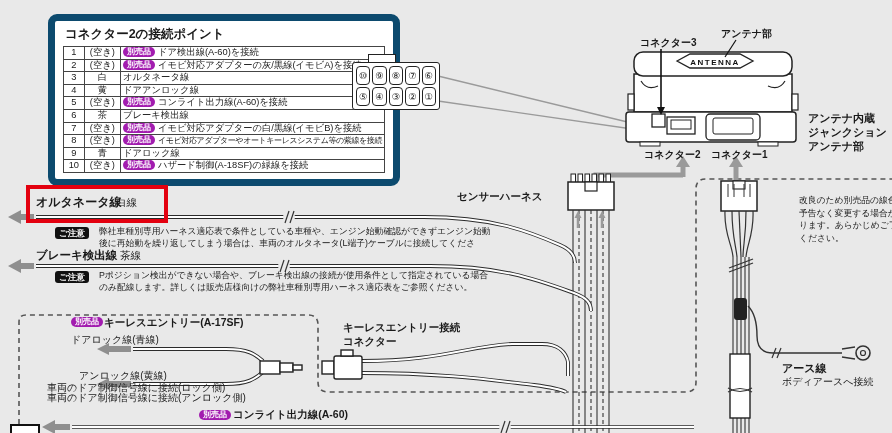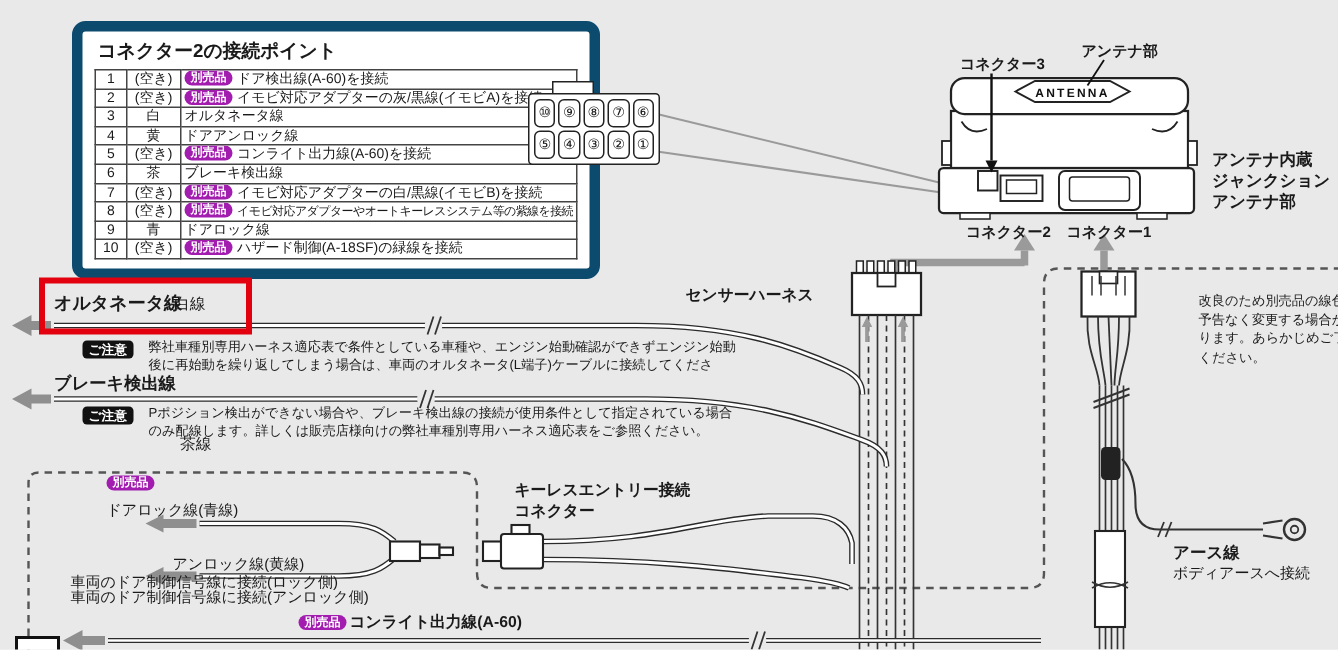--- a/index.html
+++ b/index.html
@@ -263,46 +263,47 @@
       <span class="pin-cell">⑤</span>
       <span class="pin-cell">④</span>
       <span class="pin-cell">③</span>
       <span class="pin-cell">②</span>
       <span class="pin-cell">①</span>
     </div>
   </div>
 
   <div class="abs lbl b" style="left:640px;top:36px;font-size:10px;">コネクター3</div>
   <div class="abs lbl b" style="left:721px;top:27px;font-size:10px;">アンテナ部</div>
-  <div class="abs lbl b" style="left:808px;top:100px;font-size:11px;line-height:14px;">
+  <div class="abs lbl b" style="left:808px;top:111px;font-size:11px;line-height:14px;">
     <div>アンテナ内蔵</div>
     <div>ジャンクション</div>
     <div>アンテナ部</div>
   </div>
   <div class="abs lbl b" style="left:644px;top:148px;font-size:10px;">コネクター2</div>
   <div class="abs lbl b" style="left:711px;top:148px;font-size:10px;">コネクター1</div>
   <div class="abs lbl b" style="left:457px;top:190px;font-size:10.5px;">センサーハーネス</div>
 
   <div class="abs lbl b" style="left:36px;top:194px;font-size:12px;z-index:6;">オルタネータ線</div>
   <div class="abs lbl" style="left:116px;top:196px;font-size:10.5px;z-index:6;">白線</div>
   <div class="abs redbox"></div>
 
   <div class="abs caution" style="left:55px;top:227px;">ご注意</div>
   <div class="abs note" style="left:99px;top:226px;">弊社車種別専用ハーネス適応表で条件としている車種や、エンジン始動確認ができずエンジン始動後に再始動を繰り返してしまう場合は、車両のオルタネータ(L端子)ケーブルに接続してください。</div>
 
   <div class="abs lbl b" style="left:36px;top:248px;font-size:11.5px;">ブレーキ検出線</div>
-  <div class="abs lbl" style="left:120px;top:249px;font-size:10.5px;margin-top:40px;">茶線</div>
+  <div class="abs lbl" style="left:120px;top:249px;font-size:10.5px;">茶線</div>
 
   <div class="abs caution" style="left:55px;top:271px;">ご注意</div>
   <div class="abs note" style="left:99px;top:270px;">Pポジション検出ができない場合や、ブレーキ検出線の接続が使用条件として指定されている場合のみ配線します。詳しくは販売店様向けの弊社車種別専用ハーネス適応表をご参照ください。</div>
 
   <div class="abs badge" style="left:71px;top:317px;">別売品</div>
+  <div class="abs lbl b" style="left:104px;top:316px;font-size:10.5px;">キーレスエントリー(A-17SF)</div>
   <div class="abs lbl" style="left:71px;top:333px;font-size:10px;">ドアロック線(青線)</div>
   <div class="abs lbl" style="left:47px;top:354px;font-size:10px;margin-top:27px;">車両のドア制御信号線に接続(ロック側)</div>
-  <div class="abs lbl" style="left:79px;top:369px;font-size:10px;margin-left:36px;">アンロック線(黄線)</div>
+  <div class="abs lbl" style="left:79px;top:369px;font-size:10px;">アンロック線(黄線)</div>
   <div class="abs lbl" style="left:47px;top:391px;font-size:10px;">車両のドア制御信号線に接続(アンロック側)</div>
   <div class="abs badge" style="left:199px;top:410px;">別売品</div>
   <div class="abs lbl b" style="left:233px;top:408px;font-size:10.5px;">コンライト出力線(A-60)</div>
   <div class="abs lbl b" style="left:343px;top:321px;font-size:10.5px;line-height:13.5px;">
     <div>キーレスエントリー接続</div>
     <div>コネクター</div>
   </div>
   <div class="abs cutbox"></div>
 
   <div class="abs" style="left:799px;top:194px;width:112px;font-size:8.8px;line-height:12.5px;z-index:2;">改良のため別売品の線色を予告なく変更する場合があります。あらかじめご了承ください。</div>

